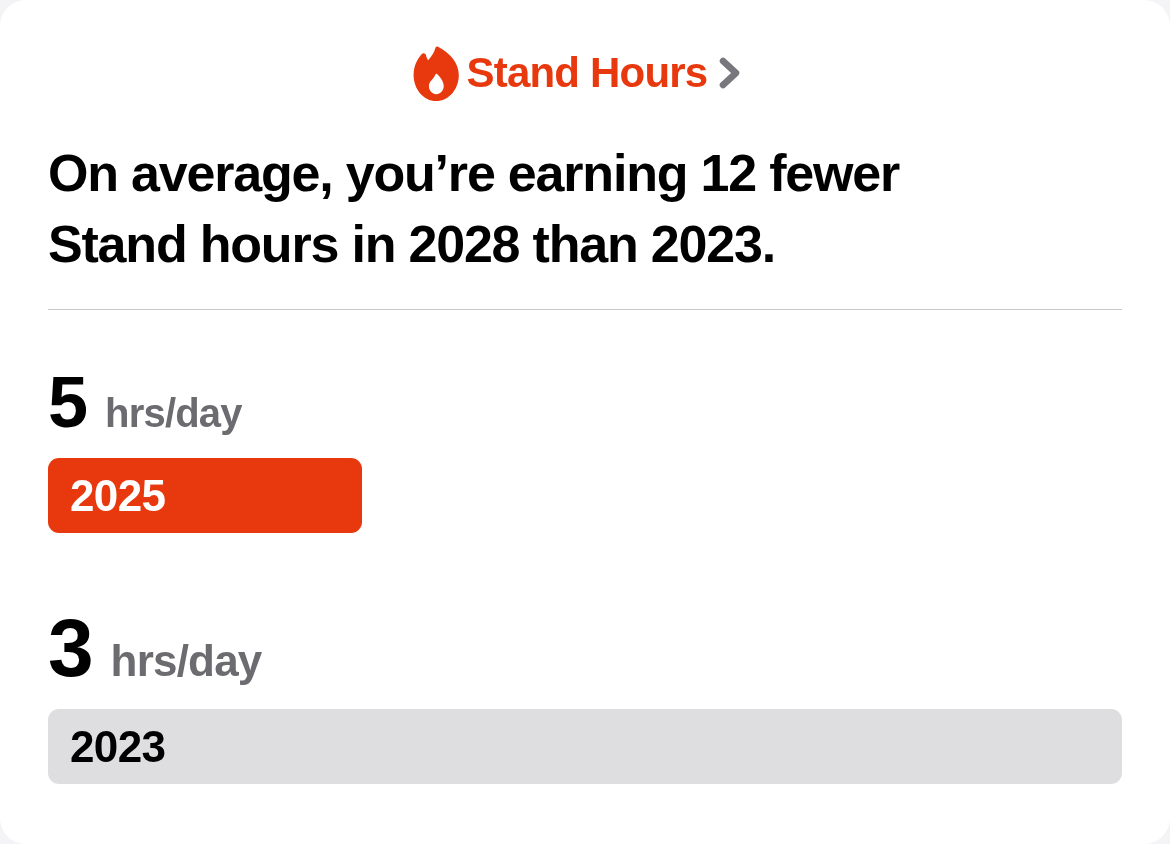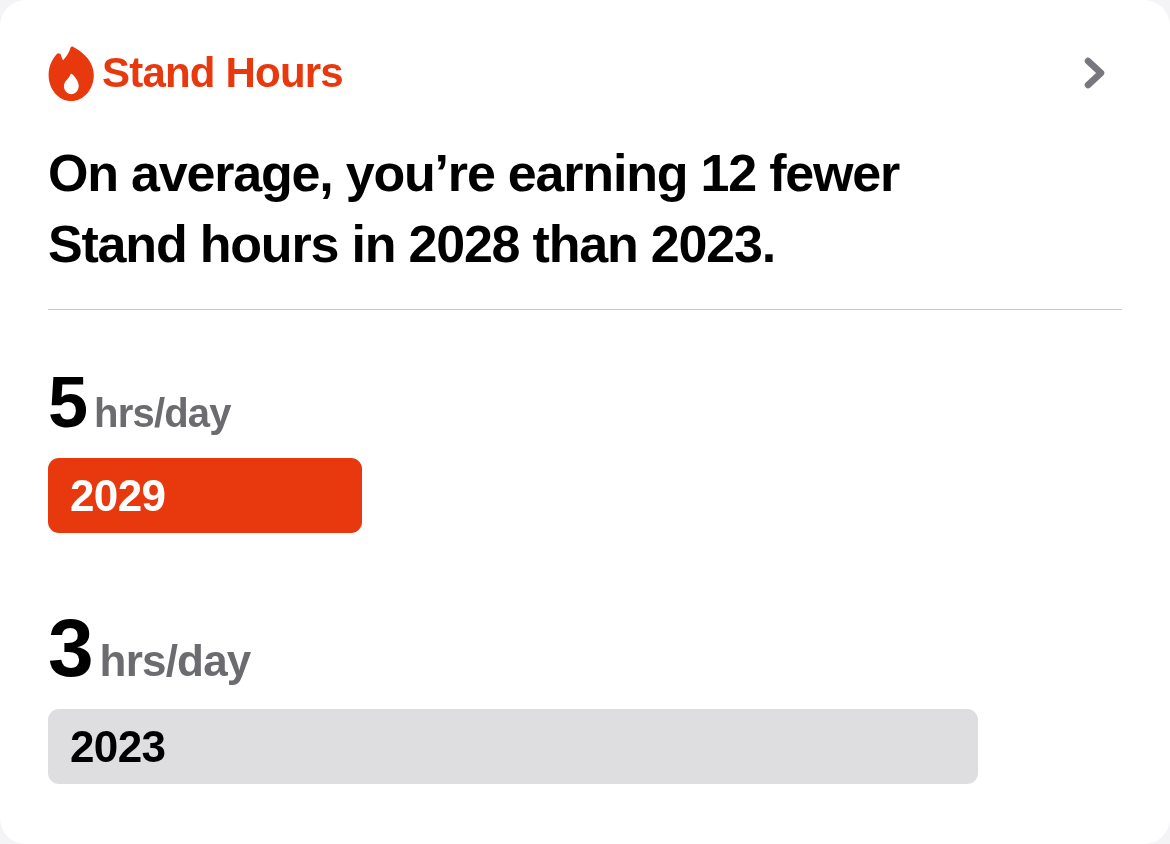--- a/index.html
+++ b/index.html
@@ -28,21 +28,21 @@
 
   
   .header-row {
     position: absolute;
     left: 48px;
     top: 40px;
     width: 1074px;
     height: 66px;
     display: flex;
     align-items: center;
-    justify-content: space-between;
+    justify-content: center;
   }
   .header-left {
     display: flex;
     align-items: center;
     gap: 8px;
   }
   .flame-icon {
     width: 46px;
     height: 56px;
     display: block;
@@ -108,40 +108,40 @@
     line-height: 1;
   }
   .first .stat-number { font-size: 72px; }
   .second .stat-number { font-size: 82px; }
 
   .stat-unit {
     font-weight: bold;
     color: #6b6b70;
     letter-spacing: -0.8px;
     line-height: 1;
-    margin-left: 8px;
+    margin-left: 19px;
   }
   .first .stat-unit { font-size: 40px; }
   .second .stat-unit { font-size: 44px; }
 
   .bar {
     margin-top: 20px;
     height: 75px;
     border-radius: 11px;
     display: flex;
     align-items: center;
     box-sizing: border-box;
     padding-left: 22px;
   }
   .bar-2024 {
     width: 314px;
     background: #e8380d;
   }
   .bar-2023 {
-    width: 930px;
+    width: 1074px;
     background: #dedee0;
   }
   .bar-label {
     font-size: 44px;
     font-weight: bold;
     letter-spacing: -0.6px;
     line-height: 1;
   }
   .bar-2024 .bar-label { color: #ffffff; }
   .bar-2023 .bar-label { color: #000000; }
@@ -167,21 +167,21 @@
   <div class="headline">On average, you’re earning 12 fewer Stand hours in 2028 than 2023.</div>
 
   <div class="divider"></div>
 
   <div class="stat-block first">
     <div class="stat-value-row">
       <span class="stat-number">5</span>
       <span class="stat-unit">hrs/day</span>
     </div>
     <div class="bar bar-2024">
-      <span class="bar-label">2029</span>
+      <span class="bar-label">2025</span>
     </div>
   </div>
 
   <div class="stat-block second">
     <div class="stat-value-row">
       <span class="stat-number">3</span>
       <span class="stat-unit">hrs/day</span>
     </div>
     <div class="bar bar-2023">
       <span class="bar-label">2023</span>

